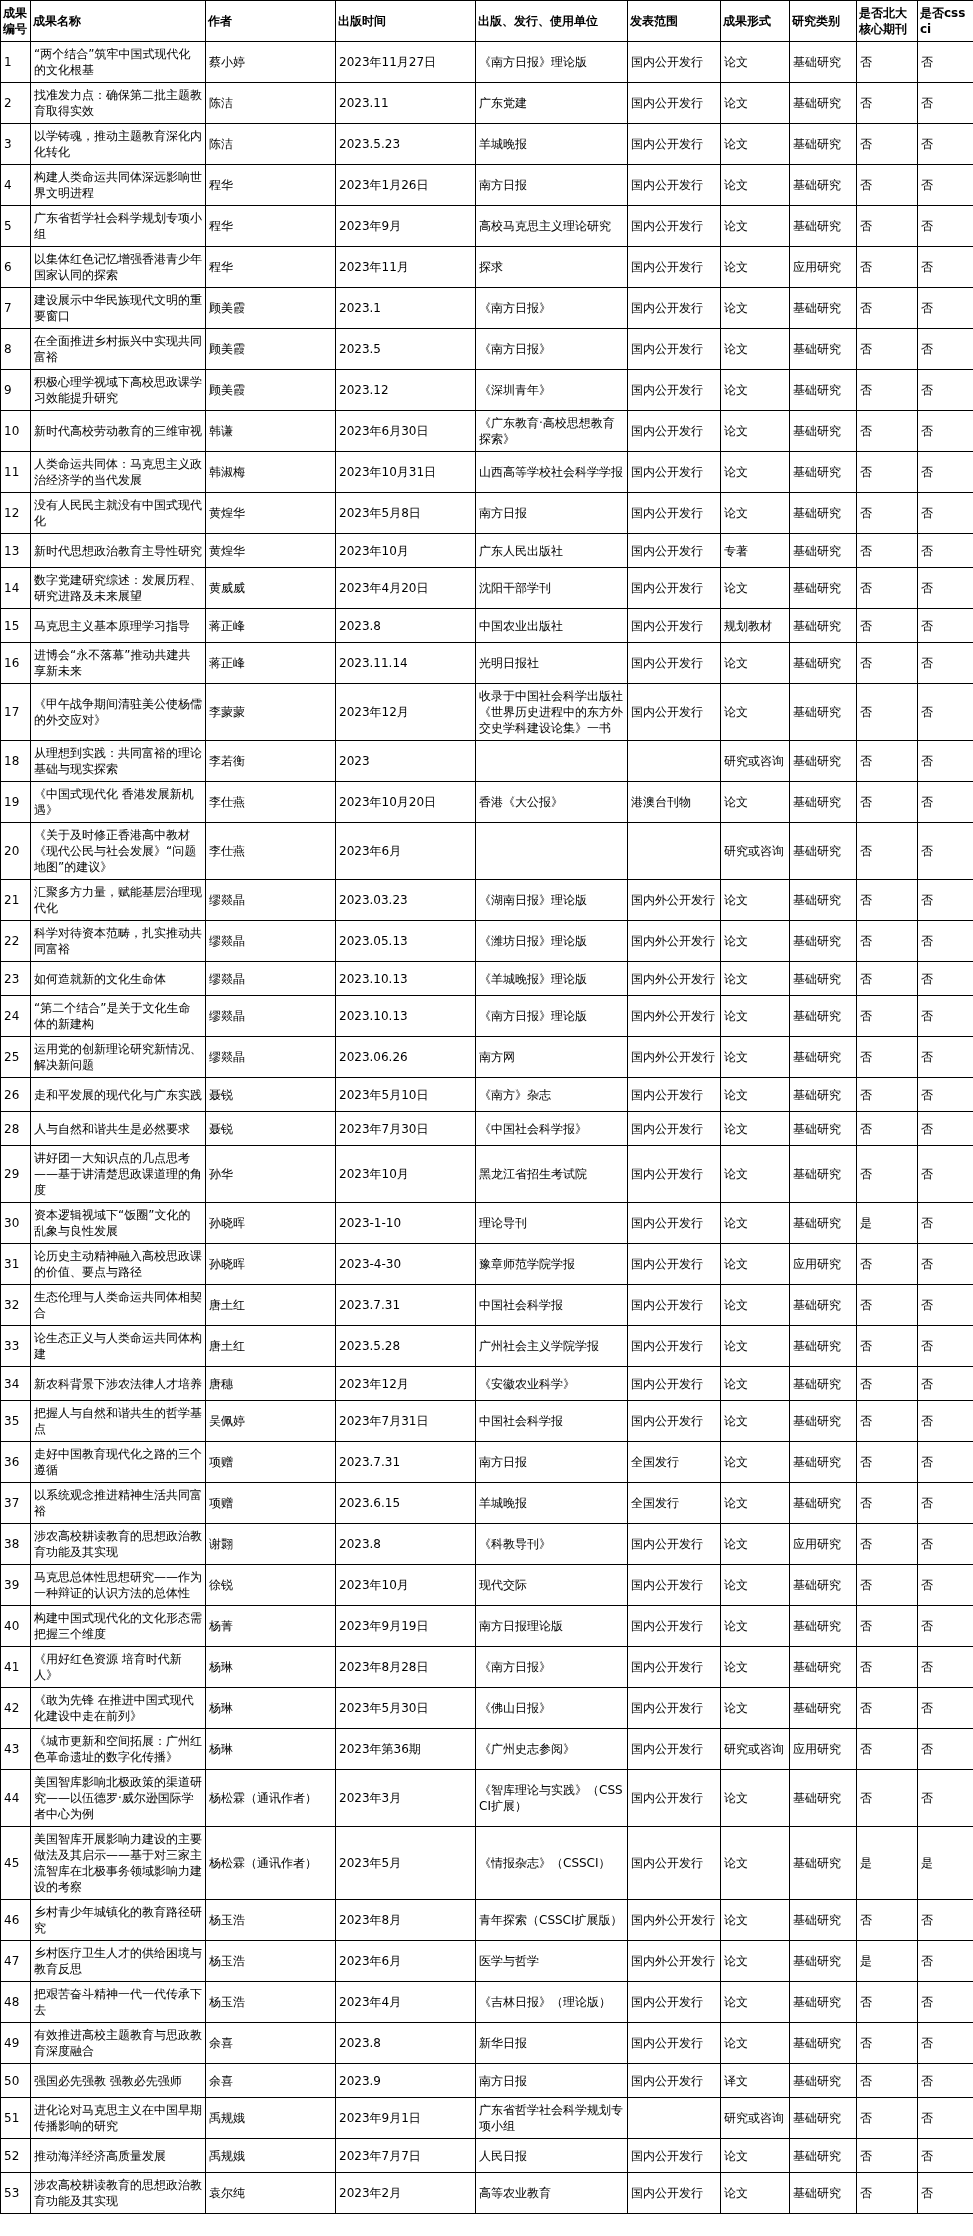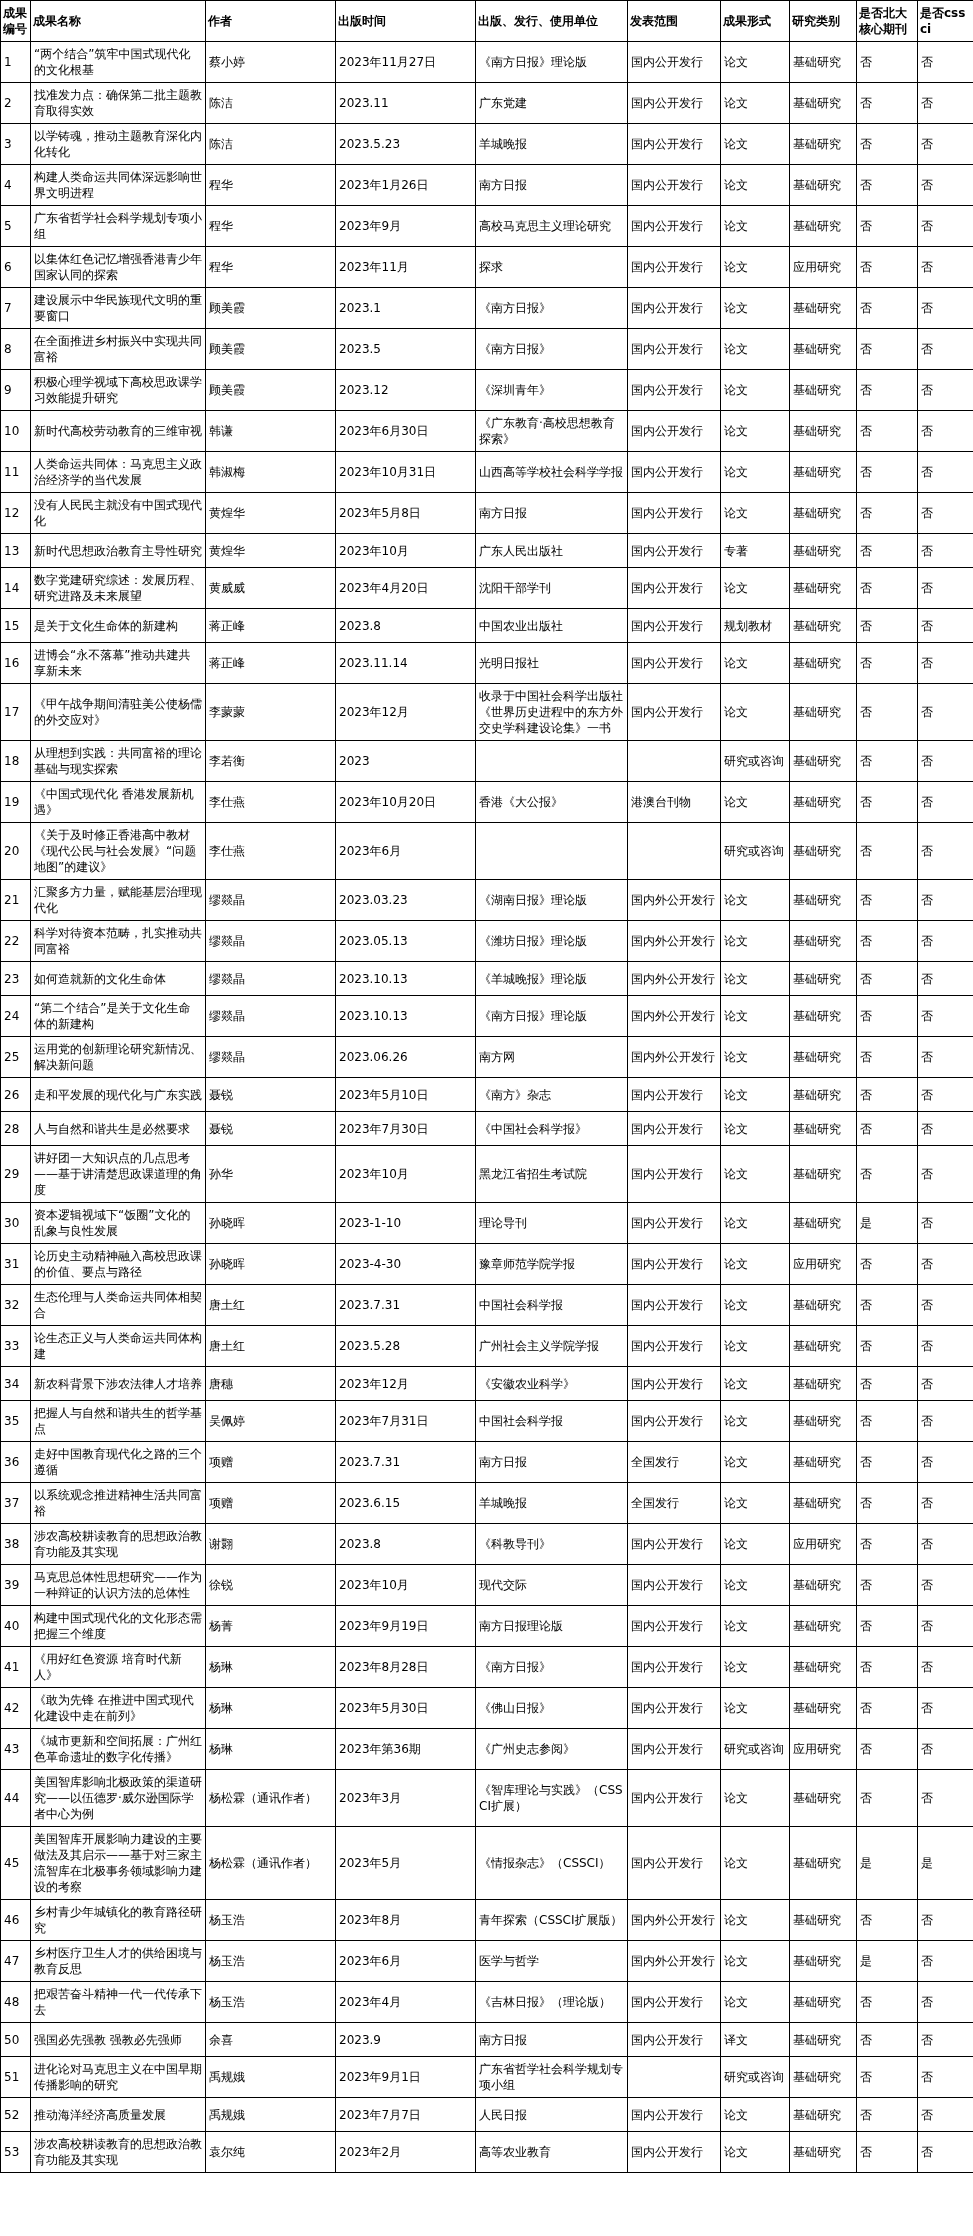--- a/index.html
+++ b/index.html
@@ -215,21 +215,21 @@
           <td class="c-date">2023年4月20日</td>
           <td class="c-publisher">沈阳干部学刊</td>
           <td class="c-scope">国内公开发行</td>
           <td class="c-form">论文</td>
           <td class="c-category">基础研究</td>
           <td class="c-pku_core">否</td>
           <td class="c-cssci">否</td>
         </tr>
         <tr class="data-row">
           <td class="c-id">15</td>
-          <td class="c-name">是关于文化生命体的新建构</td>
+          <td class="c-name">马克思主义基本原理学习指导</td>
           <td class="c-author">蒋正峰</td>
           <td class="c-date">2023.8</td>
           <td class="c-publisher">中国农业出版社</td>
           <td class="c-scope">国内公开发行</td>
           <td class="c-form">规划教材</td>
           <td class="c-category">基础研究</td>
           <td class="c-pku_core">否</td>
           <td class="c-cssci">否</td>
         </tr>
         <tr class="data-row">
@@ -610,20 +610,32 @@
           <td class="c-author">杨玉浩</td>
           <td class="c-date">2023年4月</td>
           <td class="c-publisher">《吉林日报》（理论版）</td>
           <td class="c-scope">国内公开发行</td>
           <td class="c-form">论文</td>
           <td class="c-category">基础研究</td>
           <td class="c-pku_core">否</td>
           <td class="c-cssci">否</td>
         </tr>
         <tr class="data-row">
+          <td class="c-id">49</td>
+          <td class="c-name">有效推进高校主题教育与思政教育深度融合</td>
+          <td class="c-author">余喜</td>
+          <td class="c-date">2023.8</td>
+          <td class="c-publisher">新华日报</td>
+          <td class="c-scope">国内公开发行</td>
+          <td class="c-form">论文</td>
+          <td class="c-category">基础研究</td>
+          <td class="c-pku_core">否</td>
+          <td class="c-cssci">否</td>
+        </tr>
+        <tr class="data-row">
           <td class="c-id">50</td>
           <td class="c-name">强国必先强教 强教必先强师</td>
           <td class="c-author">余喜</td>
           <td class="c-date">2023.9</td>
           <td class="c-publisher">南方日报</td>
           <td class="c-scope">国内公开发行</td>
           <td class="c-form">译文</td>
           <td class="c-category">基础研究</td>
           <td class="c-pku_core">否</td>
           <td class="c-cssci">否</td>

